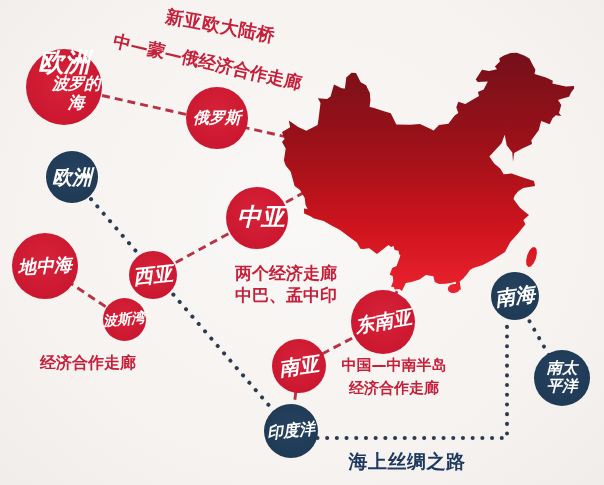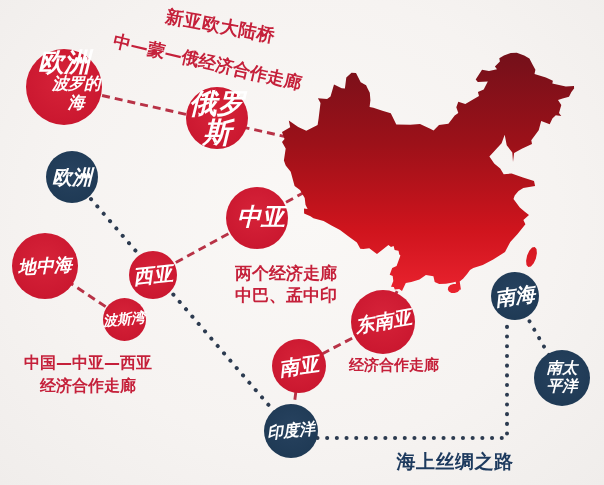--- a/index.html
+++ b/index.html
@@ -42,21 +42,21 @@
     <path d="M282.0,132.0L290.2,127.2L288.8,120.6L298.2,126.9L306.3,130.8L317.6,125.1L318.6,118.5L320.5,103.0L317.9,98.3L327.1,99.1L330.5,96.6L334.0,84.5L341.7,88.3L344.9,88.6L346.3,77.5L351.5,72.8L356.0,73.0L360.7,82.3L366.1,85.2L368.0,89.3L369.8,92.7L370.4,100.2L369.6,107.0L373.4,107.8L382.4,110.7L390.8,113.2L396.3,124.5L410.3,124.7L420.0,124.0L430.2,128.7L433.6,130.4L439.0,125.1L448.4,123.8L454.7,115.6L458.3,112.9L456.3,107.3L458.3,101.7L465.3,104.1L479.0,96.0L477.9,91.9L483.7,89.6L487.8,81.4L477.8,82.1L475.7,79.6L482.0,69.7L489.0,71.1L497.0,69.3L494.9,66.5L499.9,61.5L499.3,58.3L503.9,55.5L510.7,52.9L516.8,52.7L524.2,55.4L529.4,58.6L532.4,64.3L535.4,69.7L534.5,74.1L545.9,77.5L552.9,80.8L552.3,83.5L565.8,86.4L574.0,86.0L574.1,88.4L571.4,92.1L569.0,96.8L562.6,98.6L558.0,100.0L561.3,105.1L559.0,113.0L561.3,116.1L555.8,115.2L552.4,118.6L549.7,124.2L541.2,121.1L538.7,130.2L531.3,140.2L532.0,144.0L521.8,148.8L514.1,153.1L513.0,162.0L512.3,152.5L506.7,145.2L504.7,134.8L501.6,143.3L497.9,147.2L489.4,156.6L494.2,163.5L500.2,168.5L503.7,174.3L511.6,173.5L523.0,177.6L534.0,181.0L535.1,186.1L523.3,188.0L518.5,190.9L514.7,195.5L513.5,198.9L519.8,207.5L524.8,211.7L529.0,215.0L523.4,219.9L525.4,224.2L517.6,234.0L510.3,242.0L505.0,252.0L493.2,259.6L482.8,265.0L473.3,268.0L470.0,270.0L467.1,274.1L463.3,278.6L459.7,281.5L461.0,290.0L456.2,286.2L455.7,281.8L453.0,282.4L445.9,283.7L439.2,284.0L434.7,281.9L433.4,276.3L425.9,274.9L419.5,279.6L411.3,281.9L405.8,283.1L402.0,291.0L399.2,289.0L394.8,289.6L393.8,286.9L391.0,286.7L393.3,281.1L392.7,275.9L389.7,274.7L392.2,268.0L396.6,266.1L400.4,255.4L399.3,254.4L398.5,250.7L394.6,250.1L393.6,246.1L391.0,247.1L388.4,245.0L382.4,249.7L377.0,254.0L374.9,252.4L369.3,248.3L363.3,249.1L360.3,248.7L356.9,242.6L349.3,237.1L340.0,230.0L331.5,225.4L323.6,220.9L313.4,218.3L310.5,216.3L304.1,213.6L304.0,208.6L307.6,208.9L305.5,204.8L304.7,198.0L300.0,190.0L294.6,186.0L290.7,171.7L285.7,165.4L283.9,160.5L285.7,148.6L282.0,142.0L284.5,139.1L282.0,132.0ZM535.9,258.4L533.7,263.2L530.9,266.4L528.3,267.0L526.5,264.9L526.1,260.8L527.1,255.6L529.3,250.8L532.1,247.6L534.7,247.0L536.5,249.1L536.9,253.2ZM460.2,287.6L459.7,290.0L457.7,292.0L454.6,293.1L451.4,292.9L448.9,291.5L447.8,289.4L448.3,287.0L450.3,285.0L453.4,283.9L456.6,284.1L459.1,285.5Z" fill="url(#mapgrad)"></path>
   </svg>
 
   <div class="node red" style="left:26px;top:49px;width:76px;height:76px;">
     <div style="display:flex;flex-direction:column;align-items:center;transform:translateY(-6px);">
         <span style="font-size:26px;line-height:1;">欧洲</span>
         <span style="font-size:16.5px;line-height:1.15;letter-spacing:-0.5px;margin-left:24px;">波罗的海</span>
       </div>
   </div>
   <div class="node red" style="left:186px;top:87px;width:62px;height:62px;">
-    <span style="font-size:28px;">俄罗斯</span>
+    <span style="font-size:16px;">俄罗斯</span>
   </div>
   <div class="node navy" style="left:46px;top:151px;width:52px;height:52px;">
     <span style="font-size:20px;">欧洲</span>
   </div>
   <div class="node red" style="left:226px;top:187px;width:62px;height:62px;">
     <span style="font-size:24px;margin-left:8px;">中亚</span>
   </div>
   <div class="node red" style="left:12px;top:233px;width:66px;height:66px;">
     <span style="font-size:18px;transform:rotate(-3deg);">地中海</span>
   </div>
@@ -82,20 +82,20 @@
     <span style="font-size:15.5px;width:35px;line-height:1.15;">南太平洋</span>
   </div>
 
   <div class="ann" style="left:165px;top:14px;width:110px;font-size:18px;letter-spacing:0.5px;transform:rotate(10.5deg);">新亚欧大陆桥</div>
   <div class="ann" style="left:110px;top:50px;width:195px;font-size:17.5px;transform:rotate(13deg);">中—蒙—俄经济合作走廊</div>
   <div class="ann" style="left:233px;top:262px;width:106px;font-size:17px;line-height:22px;">
     <div>两个经济走廊</div>
     <div>中巴、孟中印</div>
   </div>
   <div class="ann" style="left:22px;top:351px;width:132px;font-size:16px;line-height:23px;">
-    <div>中国—中亚—西亚</div>
     <div>经济合作走廊</div>
   </div>
   <div class="ann" style="left:340px;top:354px;width:108px;font-size:15px;line-height:23px;">
+    <div>中国—中南半岛</div>
     <div>经济合作走廊</div>
   </div>
-  <div class="ann navy" style="left:345px;top:449px;width:124px;font-size:19px;letter-spacing:0.5px;margin-left:48px;">海上丝绸之路</div>
+  <div class="ann navy" style="left:345px;top:449px;width:124px;font-size:19px;letter-spacing:0.5px;">海上丝绸之路</div>
 </div>
 
 </body></html>

